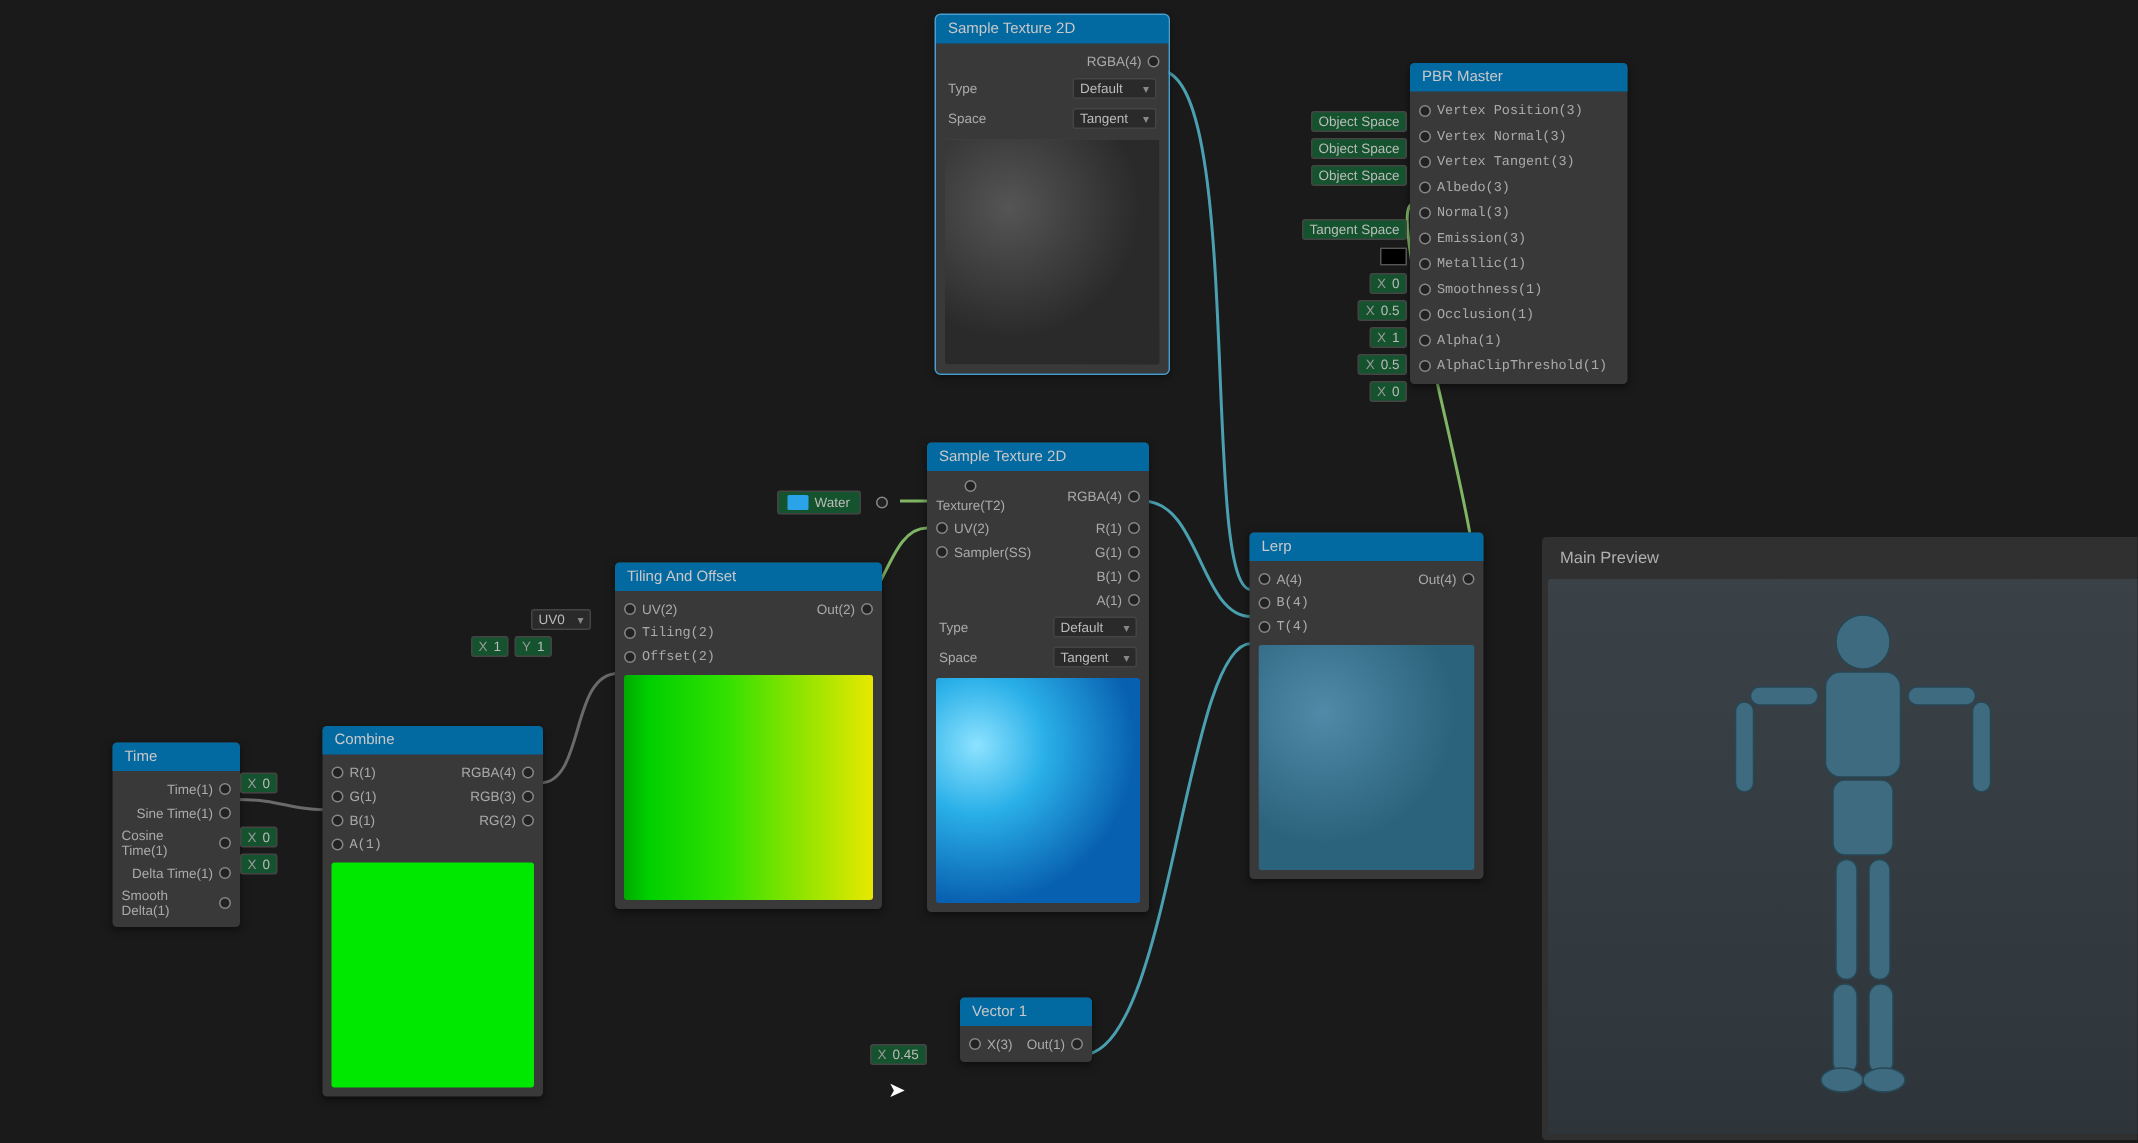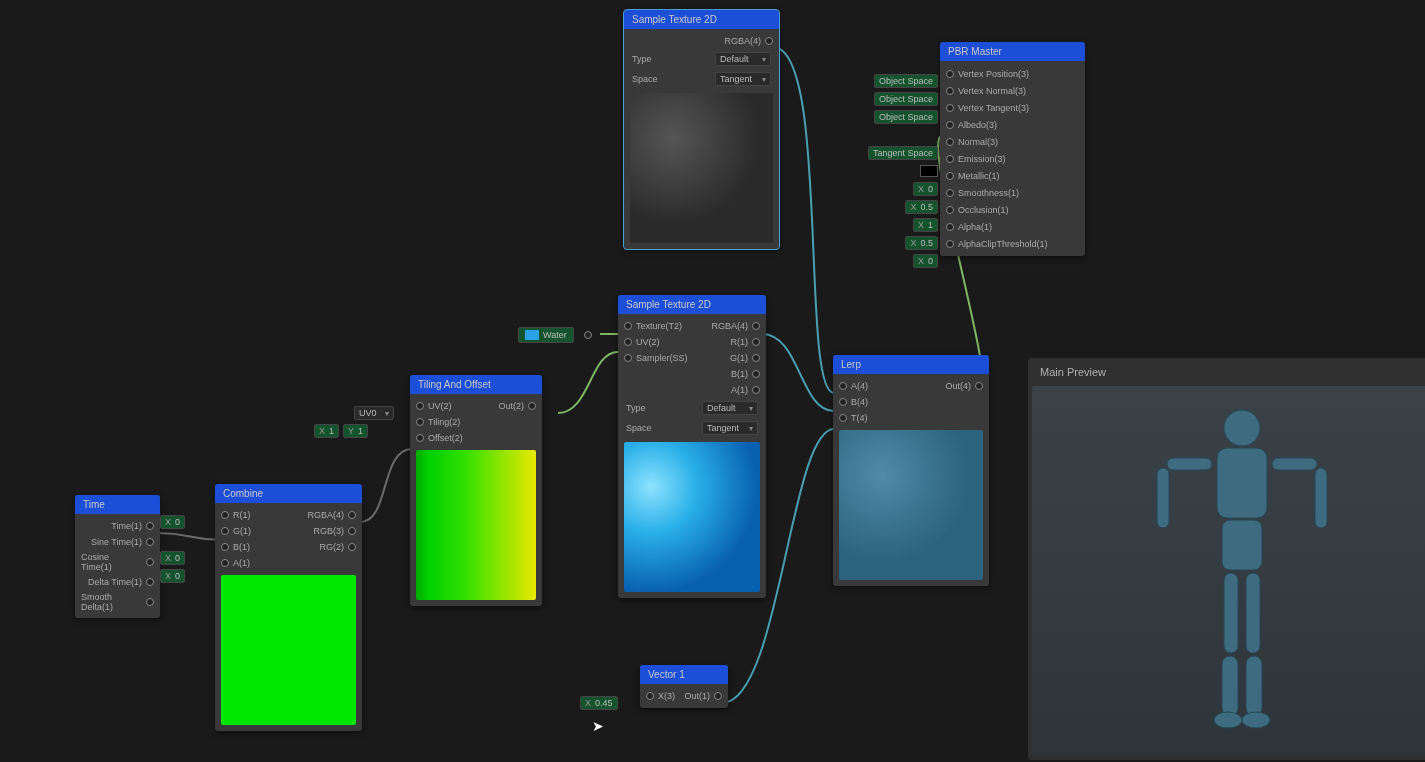--- a/index.html
+++ b/index.html
@@ -15,37 +15,37 @@
   }
   .canvas { position: relative; width: 100%; height: 100%; }
   .node {
     position: absolute;
     background: #393939;
     border-radius: 3px;
     box-shadow: 0 2px 6px rgba(0,0,0,0.5);
   }
   .node.selected { outline: 1px solid #47a0d0; }
   .node-header {
-    background: #1d4ed8;
+    background: #0369a1;
     color: #c8c8c8;
     padding: 4px 8px;
     font-size: 10px;
     border-radius: 3px 3px 0 0;
   }
   .node-body { padding: 4px 0; }
   .port-row {
     display: flex;
     align-items: center;
     justify-content: flex-end;
     padding: 2px 6px;
     min-height: 16px;
     position: relative;
     gap: 4px;
   }
-  .port-row.left { justify-content: flex-start; }
+  .port-row.left { justify-content: flex-start; font-family: Liberation Mono, monospace; }
   .port-row.split { justify-content: space-between; }
   .port-label { font-size: 9px; color: #aaa; }
   .port {
     width: 8px; height: 8px;
     border-radius: 50%;
     background: #222;
     border: 1px solid #888;
     display: inline-block;
     flex-shrink: 0;
   }
@@ -251,21 +251,21 @@
   <span class="pill">
         <span class="x">X</span>
         <span>1</span>
       </span>
   <span class="pill">
         <span class="x">Y</span>
         <span>1</span>
       </span>
 </div>
 
-<div class="node" style="left:410px; top:375px; width:132px;">
+<div class="node" style="left:410px; top:375px; width:178px;">
   <div class="node-header">Tiling And Offset</div>
   <div class="node-body">
     <div class="port-row split">
       <span style="display:flex;align-items:center;gap:4px;">
             <span class="port"></span>
             <span class="port-label">UV(2)</span>
           </span>
       <span style="display:flex;align-items:center;gap:4px;">
             <span class="port-label">Out(2)</span>
             <span class="port"></span>
@@ -311,21 +311,21 @@
           </span>
         </div>
   </div>
   <div class="node-preview" style="height:150px; background:radial-gradient(circle at 30% 30%, #555, #2a2a2a 60%), linear-gradient(135deg,#666,#222);"></div>
 </div>
 
 <div class="node" style="left:618px; top:295px; width:148px;">
   <div class="node-header">Sample Texture 2D</div>
   <div class="node-body">
     <div class="port-row split">
-      <span style="display:flex;align-items:center;gap:4px;">
+      <span style="display:flex;align-items:center;gap:4px;flex-direction:column;">
             <span class="port"></span>
             <span class="port-label">Texture(T2)</span>
           </span>
       <span style="display:flex;align-items:center;gap:4px;">
             <span class="port-label">RGBA(4)</span>
             <span class="port"></span>
           </span>
     </div>
     <div class="port-row split">
       <span style="display:flex;align-items:center;gap:4px;">

